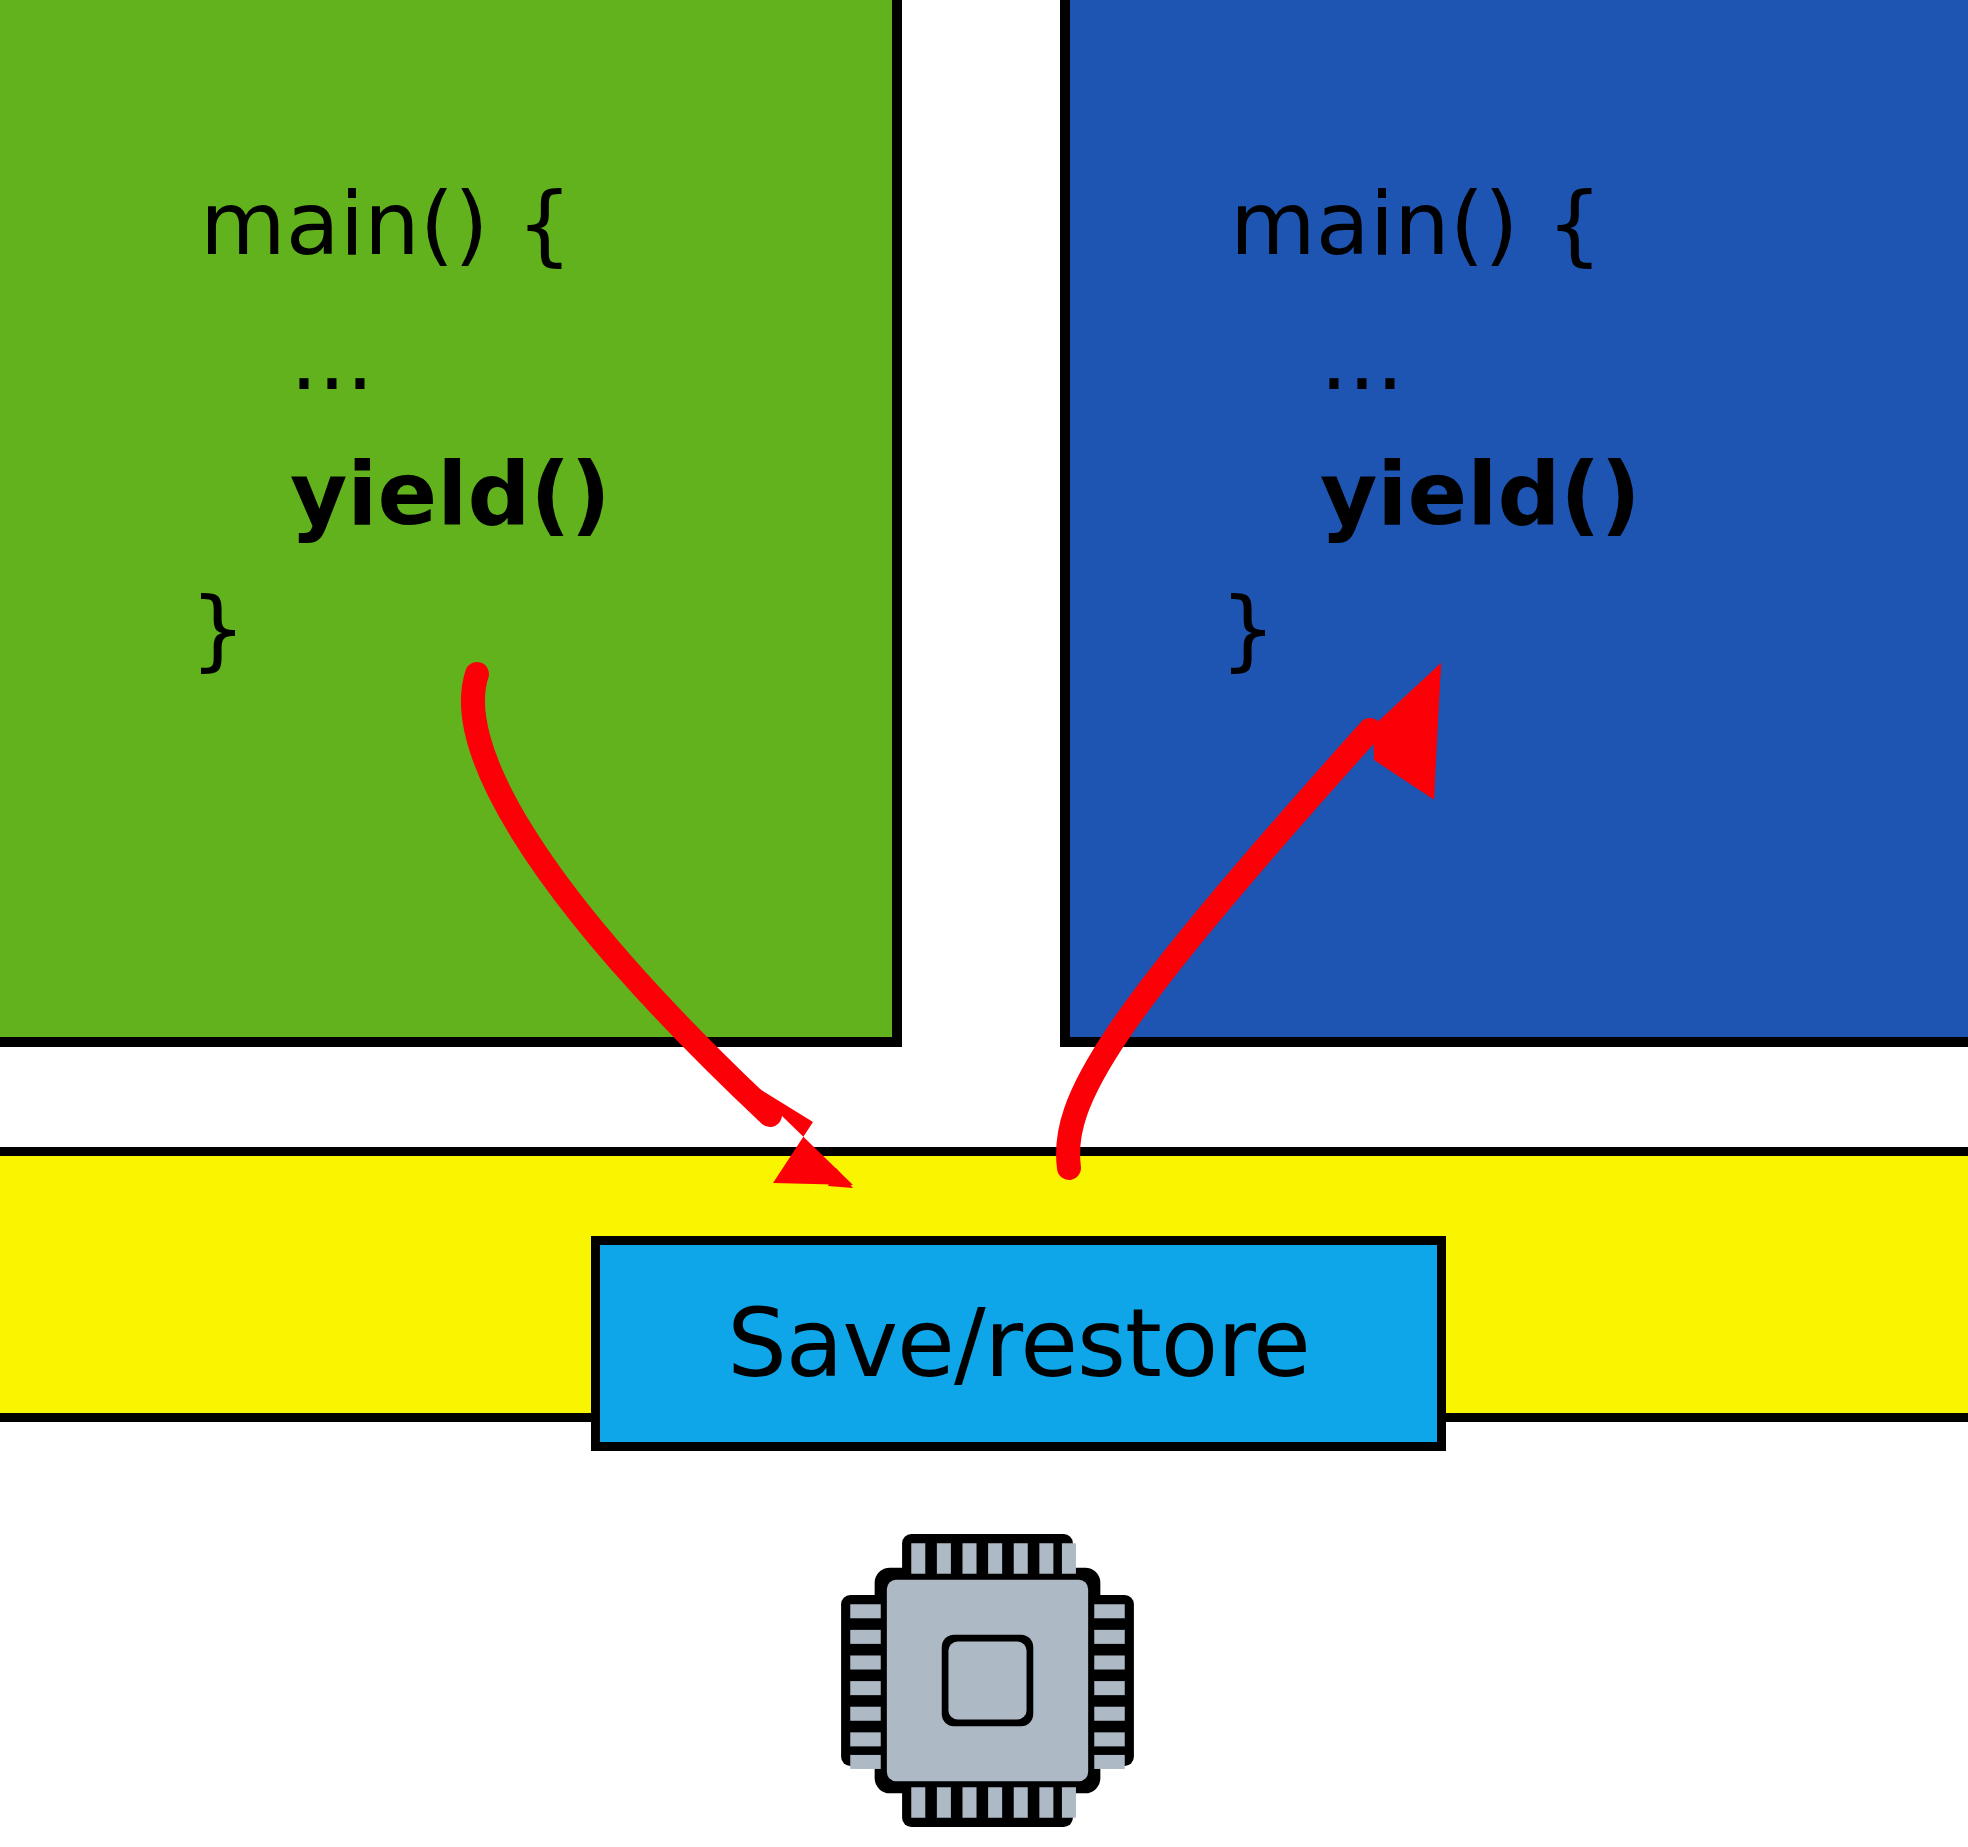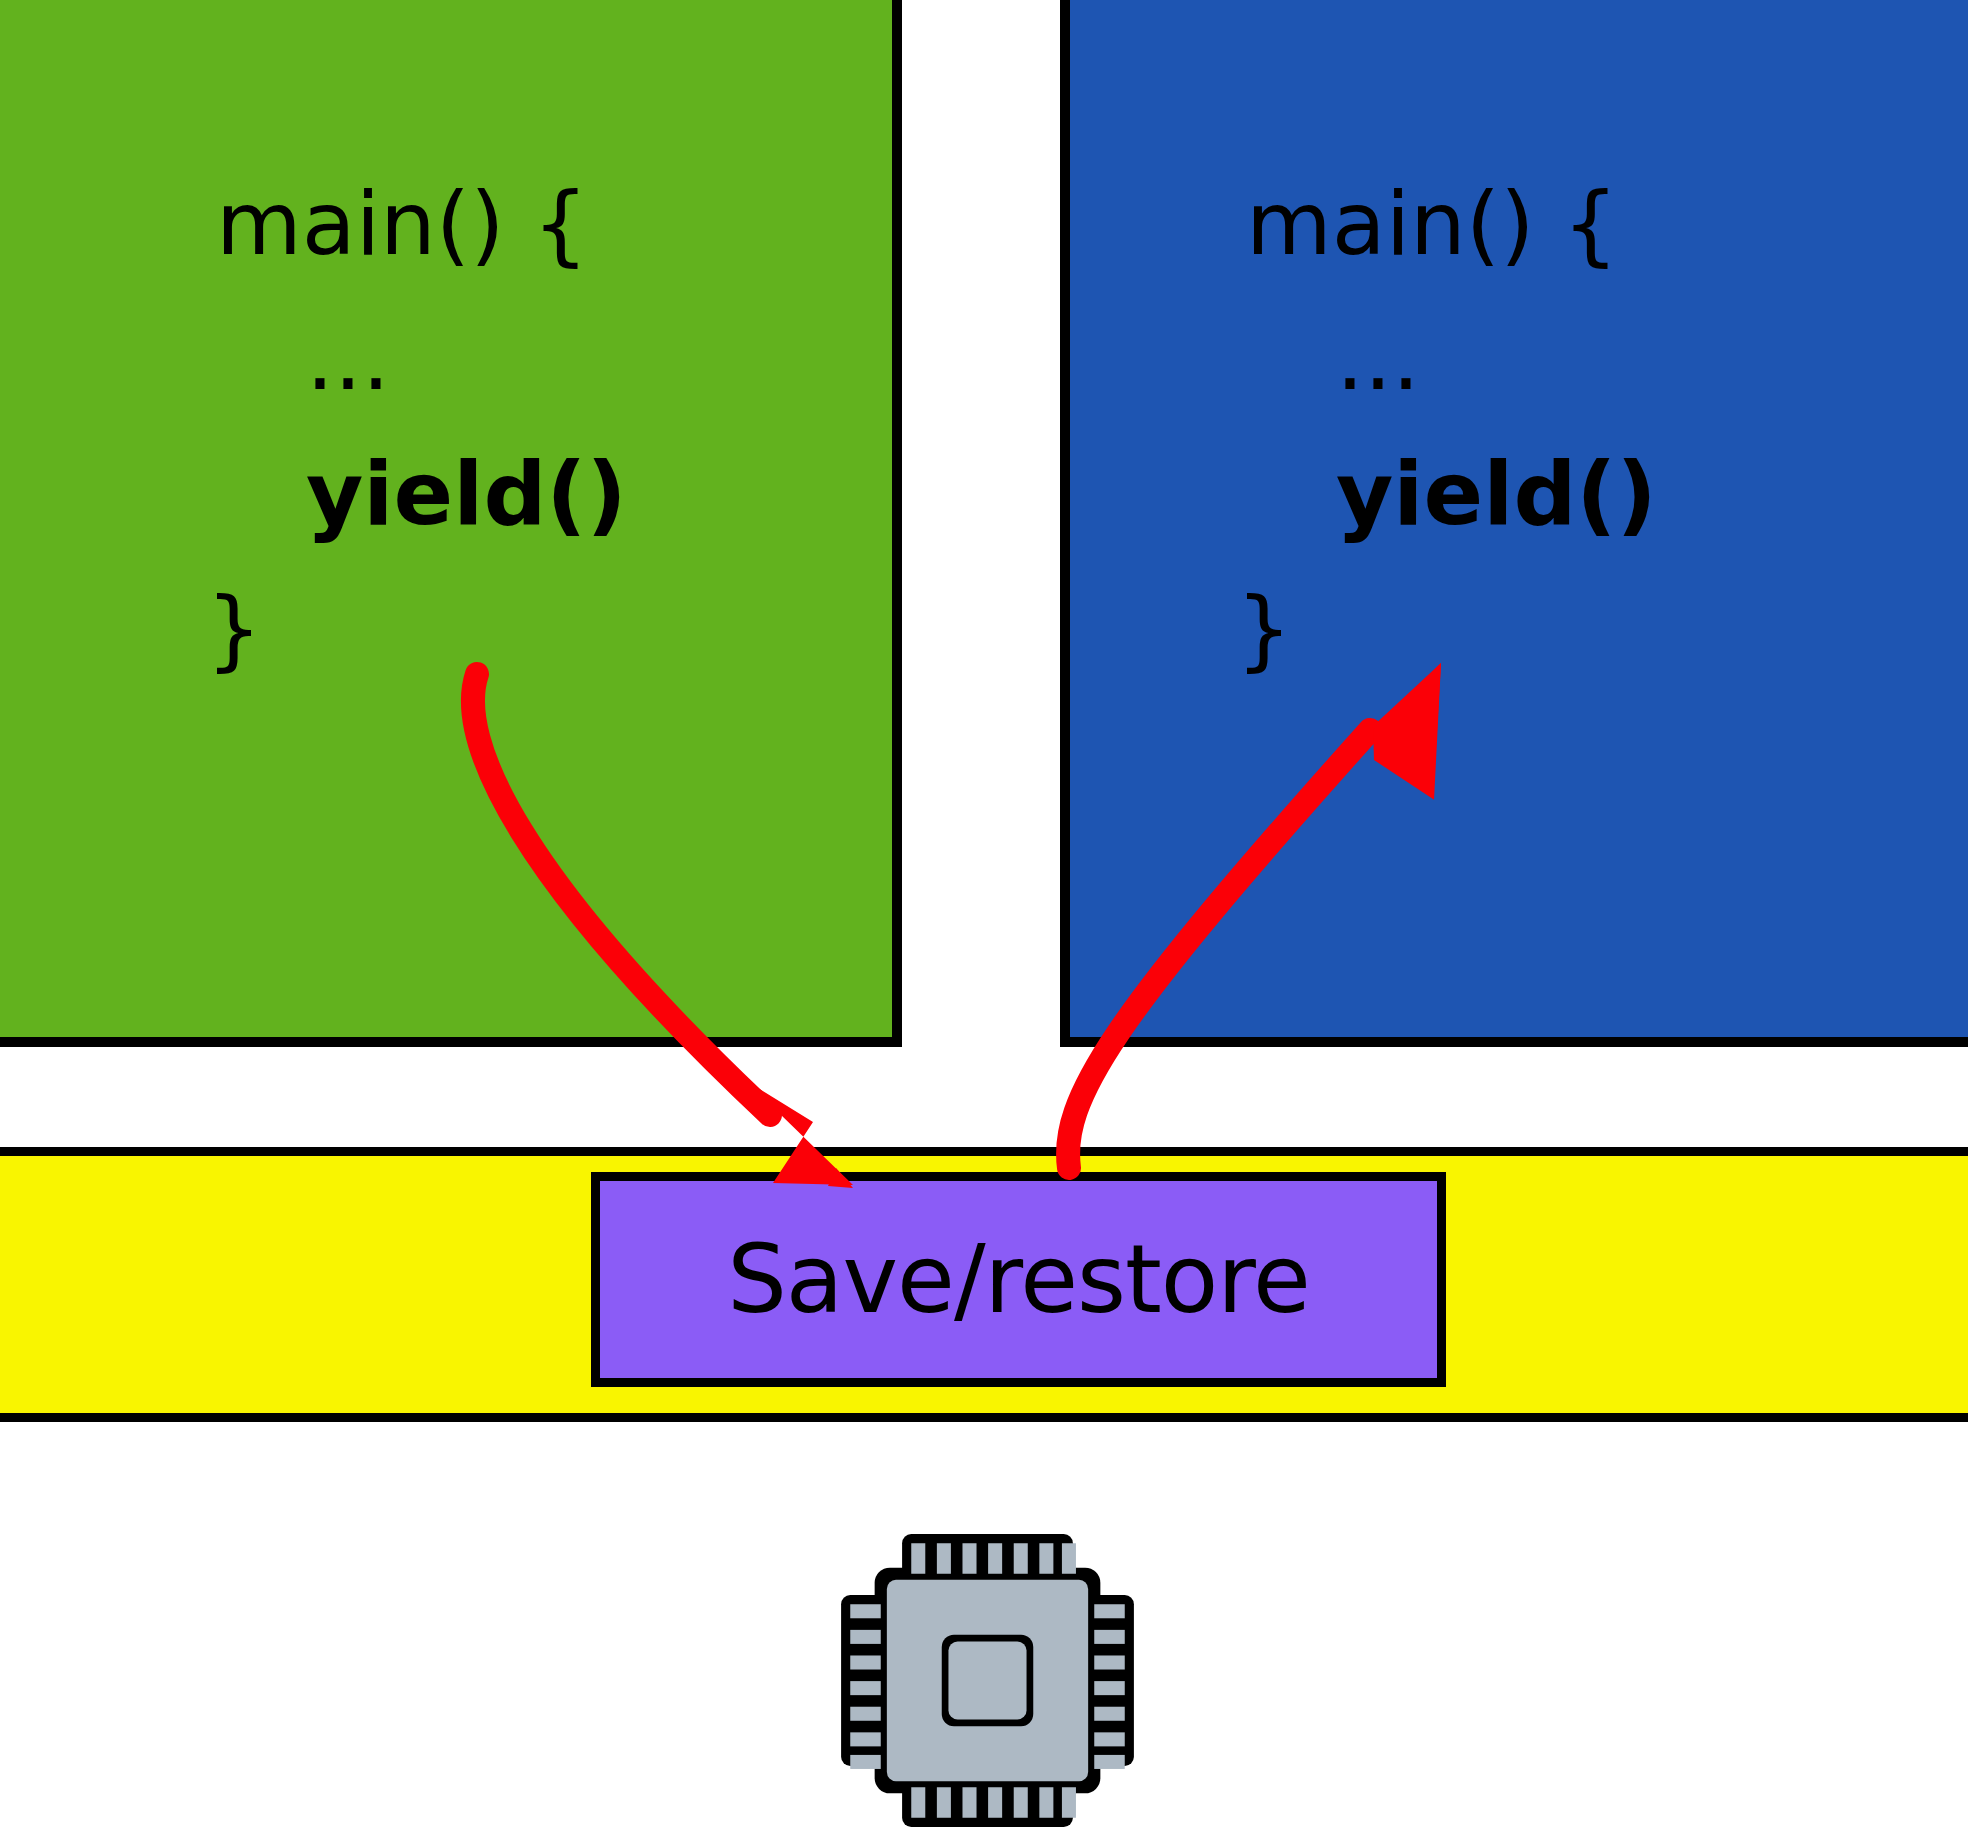--- a/index.html
+++ b/index.html
@@ -43,21 +43,20 @@
     top: 180px;
     width: 100%;
     color: #000000;
     font-size: 88px;
     line-height: 1.0;
   }
   .code-line {
     display: block;
     white-space: pre;
     height: 135px;
-    margin-left: 16px;
   }
   .code-line.l-main   { padding-left: 200px; }
   .code-line.l-dots   { padding-left: 290px; }
   .code-line.l-yield  { padding-left: 290px; font-weight: bold; }
   .code-line.l-close  { padding-left: 190px; }
 
   #thread-blue .code-line.l-main  { padding-left: 160px; }
   #thread-blue .code-line.l-dots  { padding-left: 250px; }
   #thread-blue .code-line.l-yield { padding-left: 250px; }
   #thread-blue .code-line.l-close { padding-left: 150px; }
@@ -69,25 +68,25 @@
     top: 1147px;
     width: 1988px;
     height: 275px;
     box-sizing: border-box;
     background: #f9f500;
     border: 9px solid #000000;
   }
   #save-restore-box {
     position: absolute;
     left: 591px;
-    top: 1172px;
+    top: 1236px;
     width: 855px;
     height: 215px;
     box-sizing: border-box;
-    background: #8b5cf6;
+    background: #0ea5e9;
     border: 9px solid #000000;
     display: flex;
     align-items: center;
     justify-content: center;
   }
   #save-restore-label {
     font-size: 94px;
     color: #000000;
     line-height: 1;
     letter-spacing: -1px;

